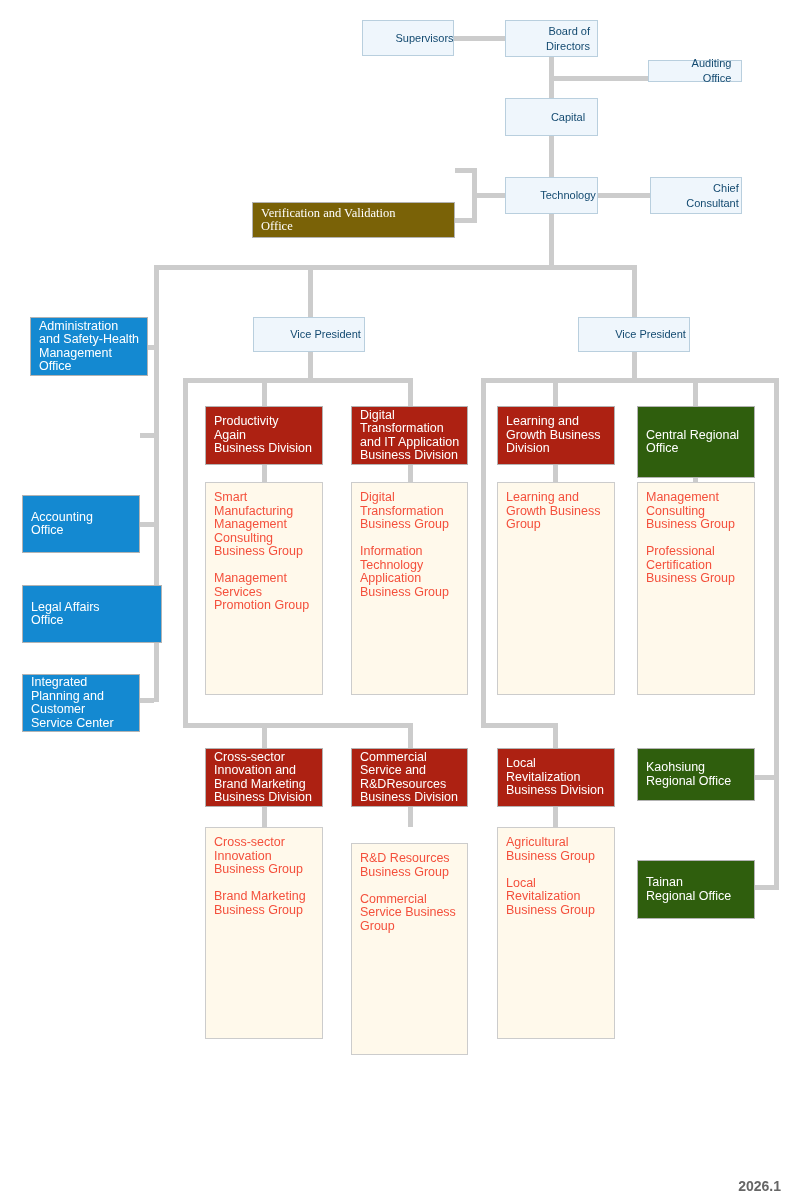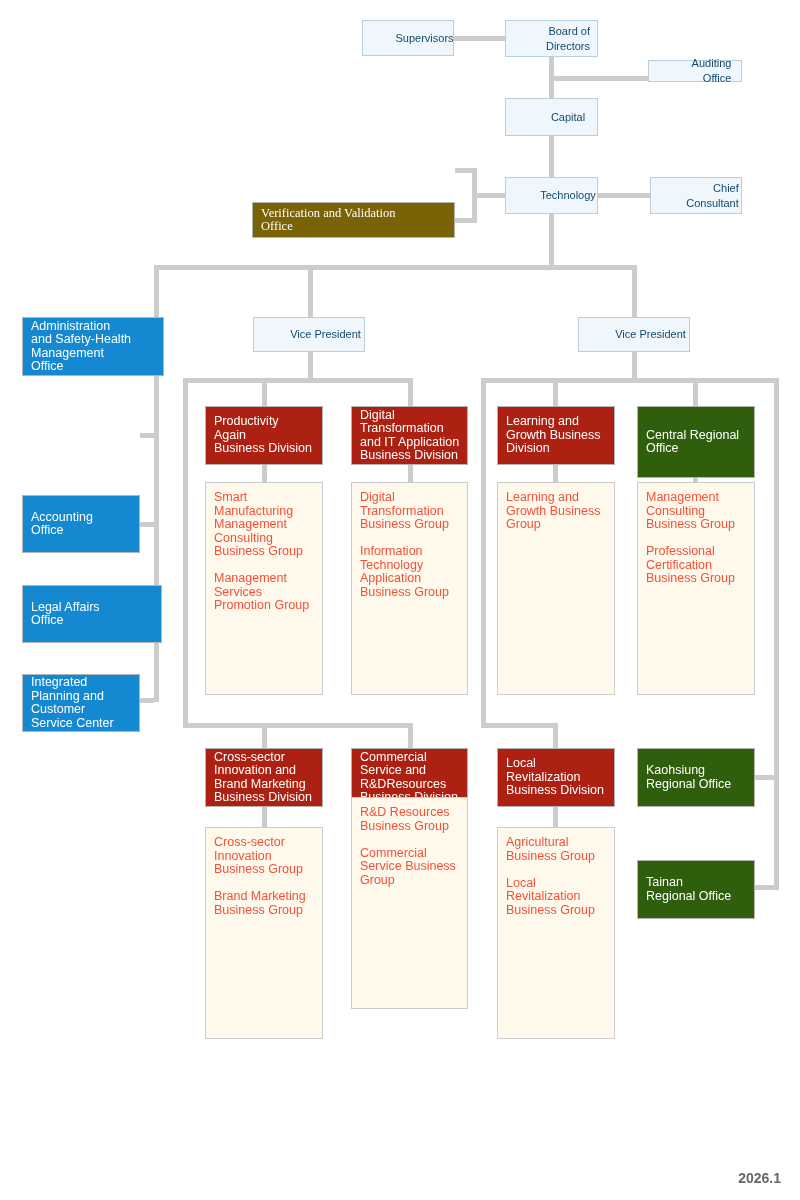--- a/index.html
+++ b/index.html
@@ -29,21 +29,21 @@
   .cream{
     background:var(--cream-bg,#FFF9EB);
     border:1px solid var(--cream-border,#CCCCCC);
     color:var(--cream-text,#F4503C);
     font-size:12.5px;line-height:13.5px;padding:8px 2px 0 8px;
     align-items:flex-start;
   }
   .line{position:absolute;background:var(--line,#CCCCCC);}
   .version{
     position:absolute;color:var(--version-text,#666666);
-    font-weight:bold;font-size:14px;text-align:right;
+    font-weight:bold;font-size:14px;text-align:right;margin-top:8px;
   }
 </style>
 </head>
 <body>
 
 <div class="stage">
 
   <div class="line" style="left:454px;top:36px;width:51px;height:5px"></div>
   <div class="line" style="left:549px;top:56px;width:5px;height:42px"></div>
   <div class="line" style="left:549px;top:76px;width:99px;height:5px"></div>
@@ -98,21 +98,21 @@
 
   <div class="node fill olive" style="left:252px;top:202px;width:203px;height:36px">Verification and Validation
 Office</div>
   <div class="node light" style="left:505px;top:177px;width:93px;height:37px">Technology</div>
   <div class="node light" style="left:650px;top:177px;width:92px;height:37px">Chief
 Consultant</div>
 
   <div class="node light" style="left:253px;top:317px;width:112px;height:35px">Vice President</div>
   <div class="node light" style="left:578px;top:317px;width:112px;height:35px">Vice President</div>
 
-  <div class="node fill blue" style="left:22px;top:317px;width:142px;height:59px">Administration
+  <div class="node fill blue" style="left:30px;top:317px;width:118px;height:59px">Administration
 and Safety-Health
 Management
 Office</div>
   <div class="node fill blue" style="left:22px;top:495px;width:118px;height:58px">Accounting
 Office</div>
   <div class="node fill blue" style="left:22px;top:585px;width:140px;height:58px">Legal Affairs
 Office</div>
   <div class="node fill blue" style="left:22px;top:674px;width:118px;height:58px">Integrated
 Planning and
 Customer
@@ -163,32 +163,32 @@
 Innovation and
 Brand Marketing
 Business Division</div>
   <div class="node fill red" style="left:351px;top:748px;width:117px;height:59px">Commercial
 Service and
 R&amp;DResources
 Business Division</div>
   <div class="node fill red" style="left:497px;top:748px;width:118px;height:59px">Local
 Revitalization
 Business Division</div>
-  <div class="node fill green" style="left:637px;top:748px;width:118px;height:59px">Kaohsiung
+  <div class="node fill green" style="left:637px;top:748px;width:118px;height:53px">Kaohsiung
 Regional Office</div>
   <div class="node fill green" style="left:637px;top:860px;width:118px;height:59px">Tainan
 Regional Office</div>
 
   <div class="node cream" style="left:205px;top:827px;width:118px;height:212px">Cross-sector
 Innovation
 Business Group
 
 Brand Marketing
 Business Group</div>
-  <div class="node cream" style="left:351px;top:797px;width:117px;height:212px">R&amp;D Resources
+  <div class="node cream" style="left:351px;top:843px;width:117px;height:212px">R&amp;D Resources
 Business Group
 
 Commercial
 Service Business
 Group</div>
   <div class="node cream" style="left:497px;top:827px;width:118px;height:212px">Agricultural
 Business Group
 
 Local
 Revitalization

